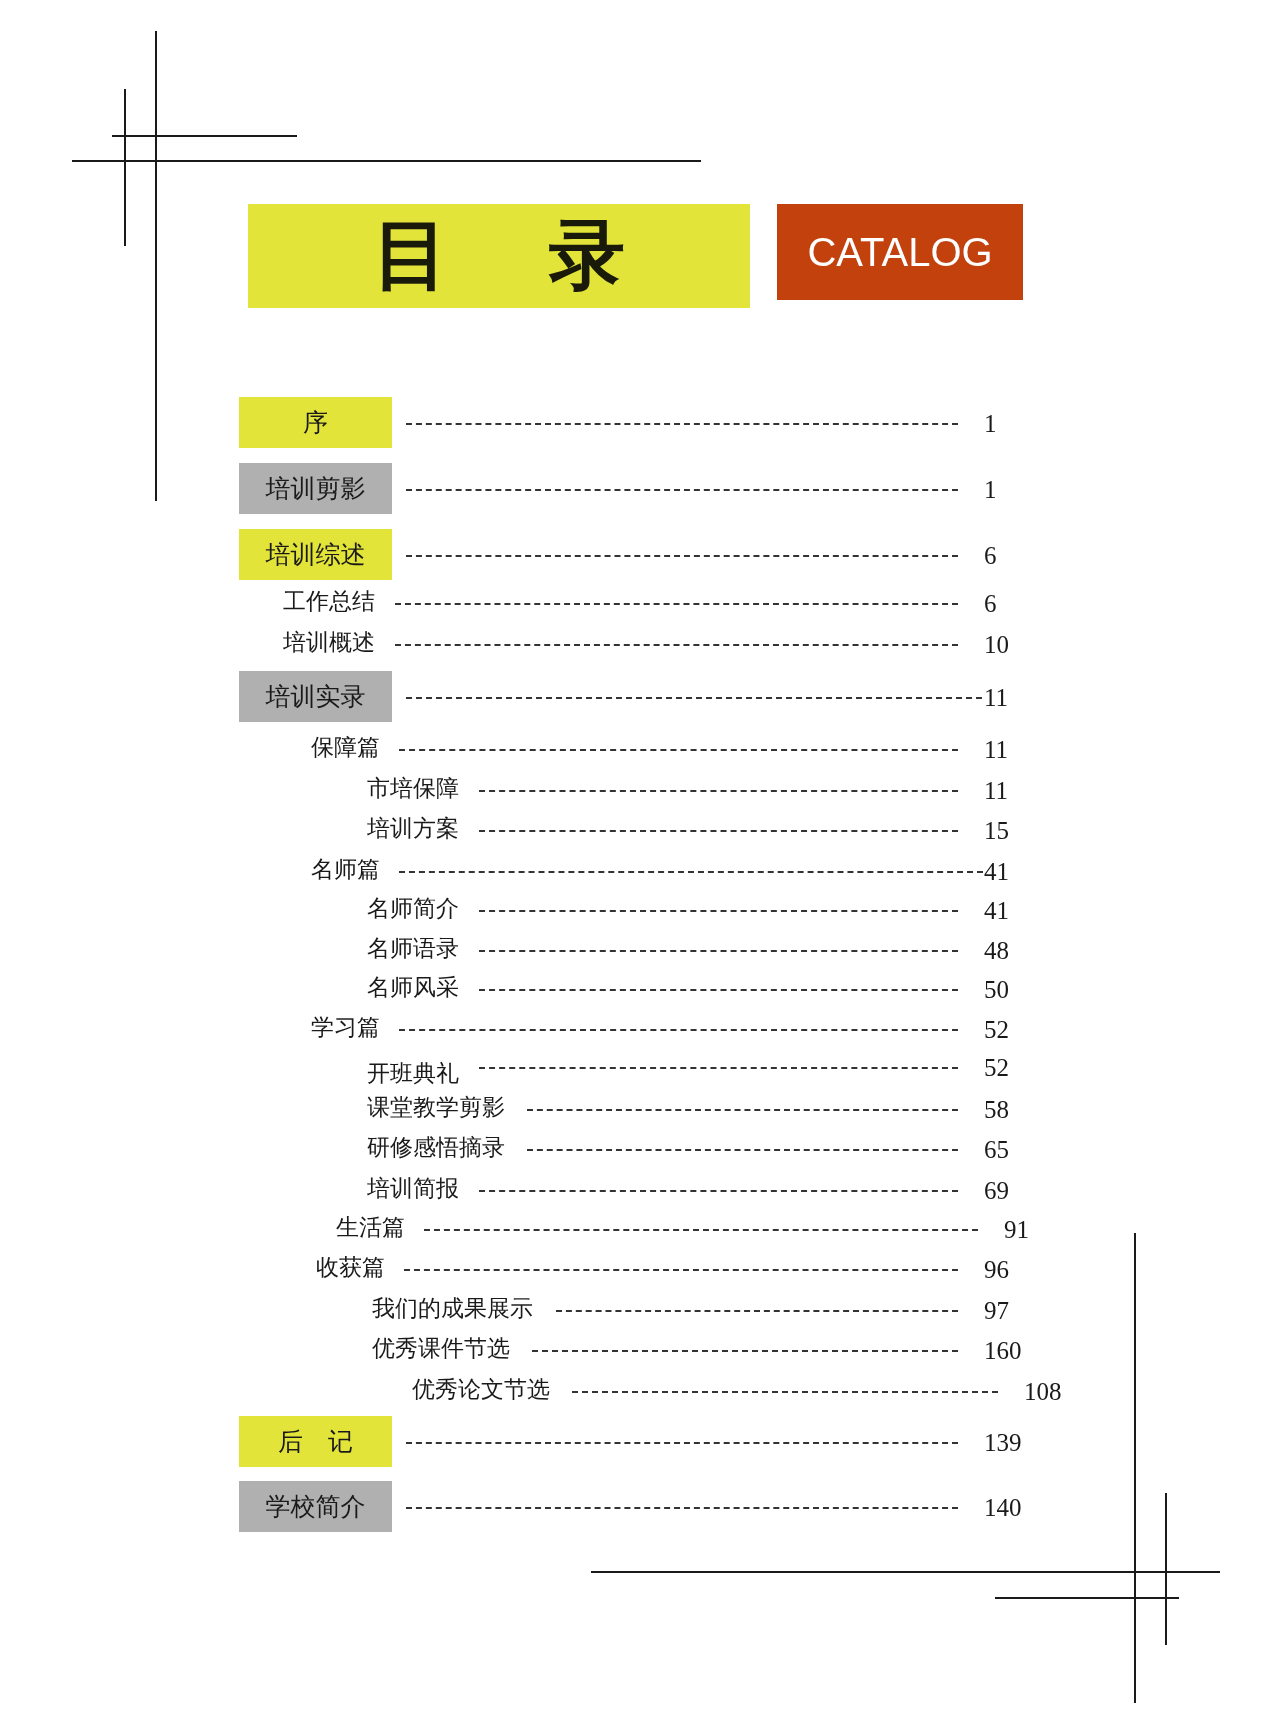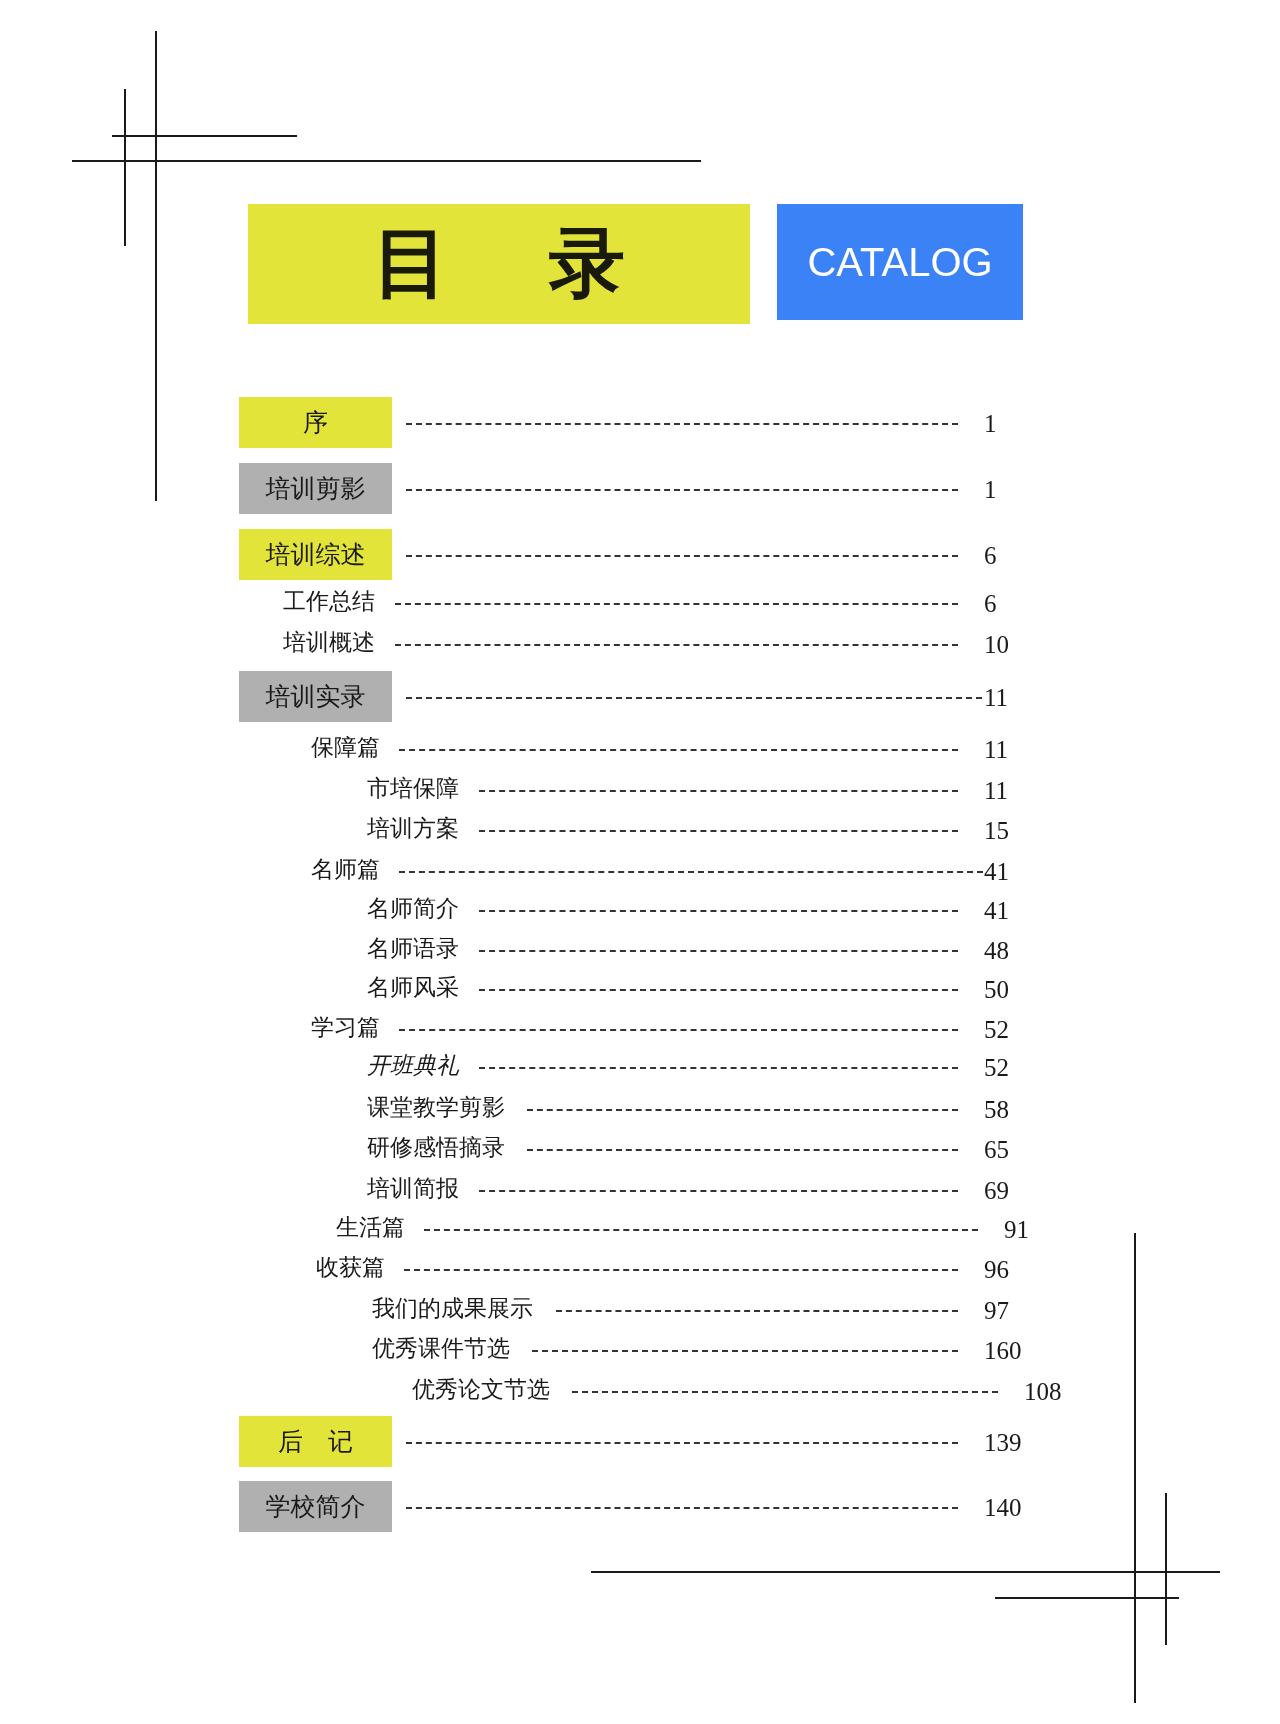--- a/index.html
+++ b/index.html
@@ -1,26 +1,26 @@
 <!DOCTYPE html>
 <html><head>
 <meta charset="utf-8">
 <style>
   html, body { margin: 0; padding: 0; background: #ffffff; }
   body { width: 1280px; height: 1724px; position: relative; overflow: hidden;
          font-family: "DejaVu Serif", "Liberation Serif", serif; color: #1a1a1a; }
   .line { position: absolute; background: #1a1a1a; }
   .hline { height: 2px; }
   .vline { width: 2px; }
-  .title-box { position: absolute; left: 248px; top: 204px; width: 502px; height: 120px;
+  .title-box { position: absolute; left: 248px; top: 204px; width: 502px; height: 104px;
                background: #e3e43a; display: flex; align-items: center; justify-content: center; }
   .title-text { font-family: "DejaVu Serif", "Liberation Serif", serif; font-weight: bold;
                 font-size: 76px; letter-spacing: 100px; margin-right: -100px; color: #1a1a0a; }
-  .catalog-box { position: absolute; left: 777px; top: 204px; width: 246px; height: 116px;
-                 background: #3b82f6; display: flex; align-items: center; justify-content: center; }
+  .catalog-box { position: absolute; left: 777px; top: 204px; width: 246px; height: 96px;
+                 background: #c2410c; display: flex; align-items: center; justify-content: center; }
   .catalog-text { font-family: "Liberation Sans", "DejaVu Sans", sans-serif; font-size: 40px;
                   color: #ffffff; letter-spacing: 0px; }
   .toc-row { position: absolute; left: 0; width: 1280px; height: 40px; }
   .chip { position: absolute; left: 239px; width: 153px; height: 51px;
           display: flex; align-items: center; justify-content: center;
           font-size: 25px; font-family: "DejaVu Serif", serif; }
   .chip.yellow { background: #e3e43a; }
   .chip.grey { background: #b0b0b0; }
   .entry-label { position: absolute; font-size: 23px; white-space: nowrap;
                  font-family: "DejaVu Serif", "Liberation Serif", serif; line-height: 1; }
@@ -122,21 +122,21 @@
       <span class="entry-label" style="left: 367px; top: 8px;">名师风采</span>
       <div class="leader" style="left: 479px; top: 21px;"></div>
       <span class="page-num" style="top: 9px;">50</span>
     </div>
     <div class="toc-row" style="top: 1008px;">
       <span class="entry-label" style="left: 311px; top: 8px;">学习篇</span>
       <div class="leader" style="left: 399px; top: 21px;"></div>
       <span class="page-num" style="top: 9px;">52</span>
     </div>
     <div class="toc-row" style="top: 1046px;">
-      <span class="entry-label" style="left: 367px; top: 8px; font-style: italic;">开班典礼</span>
+      <span class="entry-label" style="left: 367px; top: 16px;">开班典礼</span>
       <div class="leader" style="left: 479px; top: 21px;"></div>
       <span class="page-num" style="top: 9px;">52</span>
     </div>
     <div class="toc-row" style="top: 1088px;">
       <span class="entry-label" style="left: 367px; top: 8px;">课堂教学剪影</span>
       <div class="leader" style="left: 527px; top: 21px;"></div>
       <span class="page-num" style="top: 9px;">58</span>
     </div>
     <div class="toc-row" style="top: 1128px;">
       <span class="entry-label" style="left: 367px; top: 8px;">研修感悟摘录</span>

